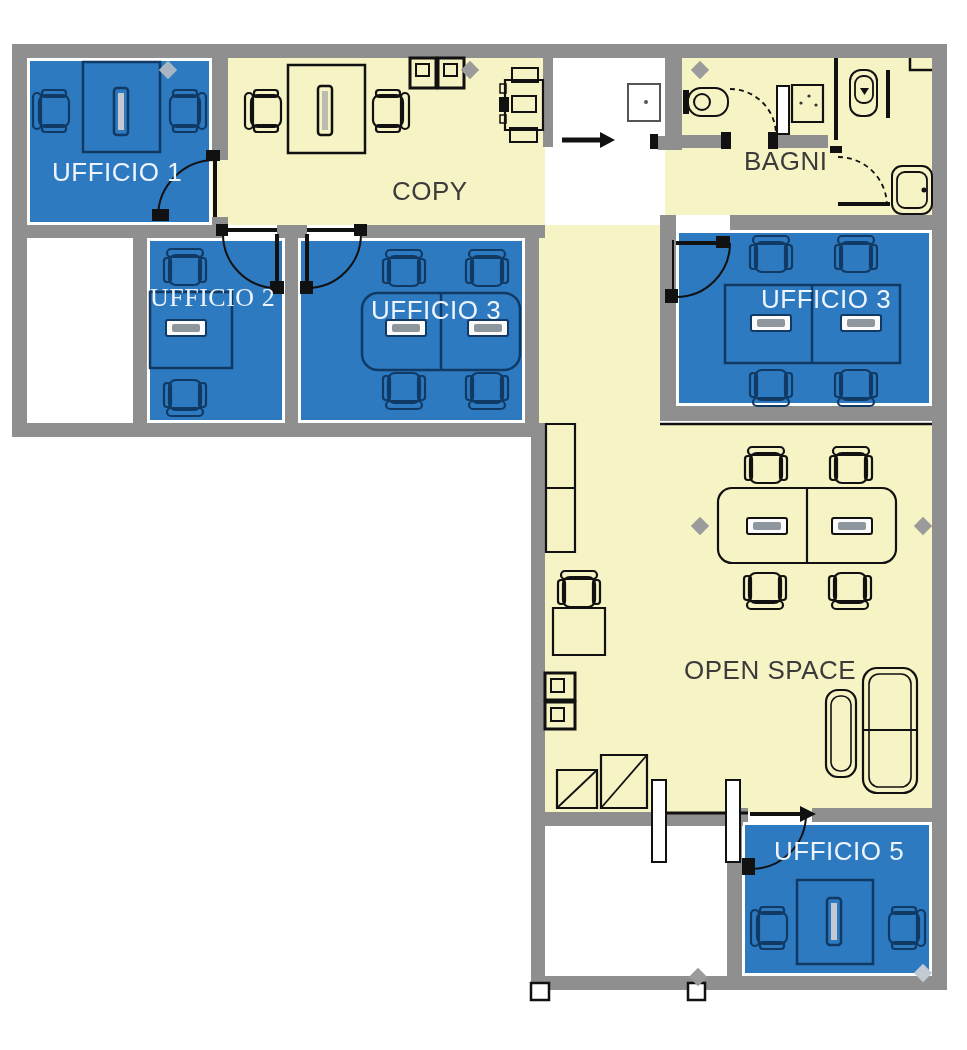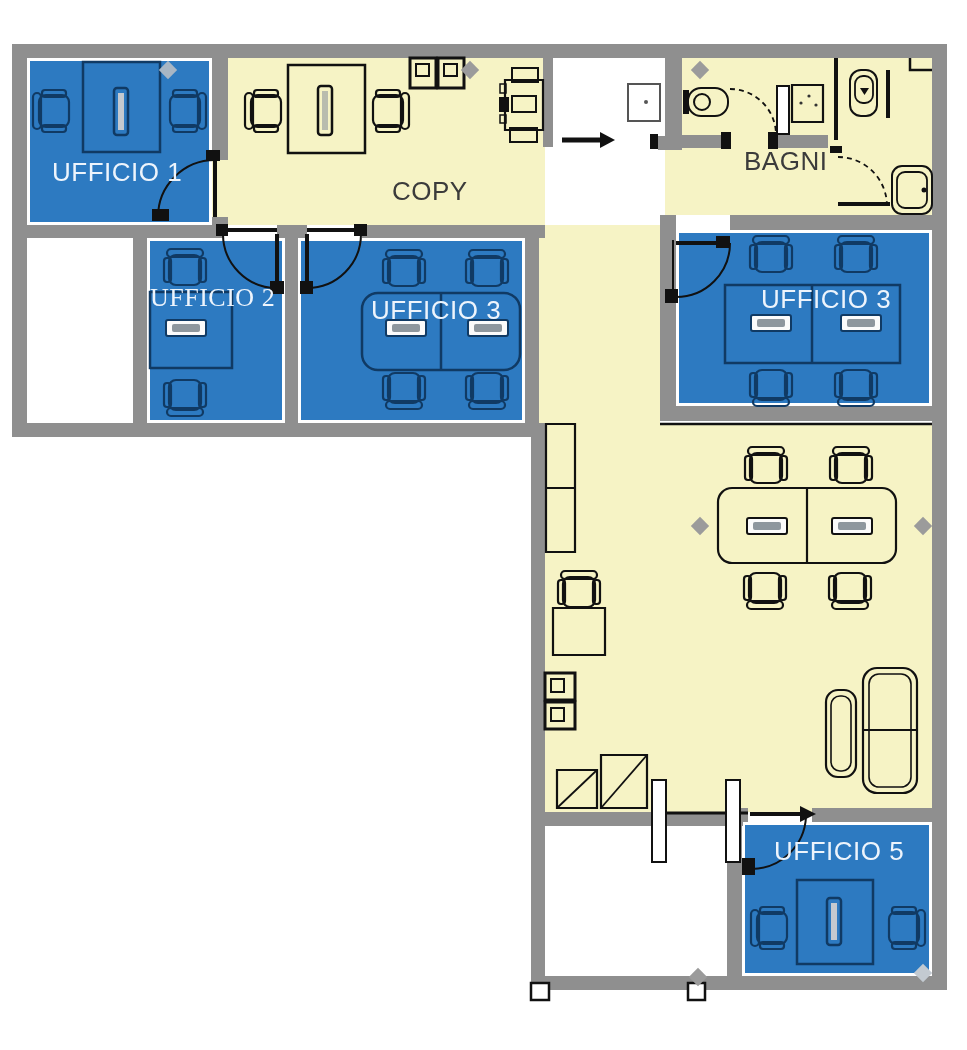--- a/index.html
+++ b/index.html
@@ -287,14 +287,15 @@
     <rect x="-6.5" y="-6.5" width="13" height="13" fill="#9b9b9b" transform="translate(698,977) rotate(45)"></rect>
     <rect x="-6.5" y="-6.5" width="13" height="13" fill="#c3cad1" transform="translate(923,973) rotate(45)"></rect>
   </svg>
 
   <div class="lbl lbl-office" style="left:52px;top:158px;">UFFICIO 1</div>
   <div class="lbl lbl-common" style="left:392px;top:149px;margin-top:28px;">COPY</div>
   <div class="lbl lbl-common" style="left:744px;top:147px;">BAGNI</div>
   <div class="lbl lbl-office" style="left:150px;top:284px;font-family:Liberation Serif, serif;">UFFICIO 2</div>
   <div class="lbl lbl-office" style="left:331px;top:296px;margin-left:40px;">UFFICIO 3</div>
   <div class="lbl lbl-office" style="left:761px;top:285px;">UFFICIO 3</div>
+  <div class="lbl lbl-common" style="left:684px;top:656px;">OPEN SPACE</div>
   <div class="lbl lbl-office" style="left:774px;top:837px;">UFFICIO 5</div>
 </div>
 
 </body></html>

